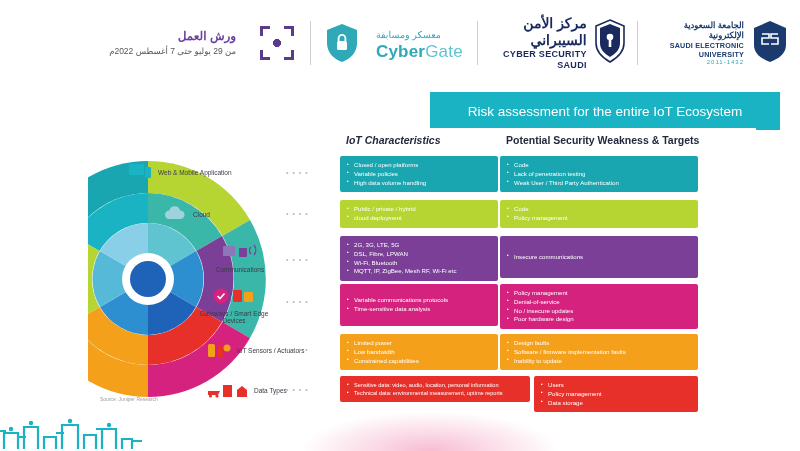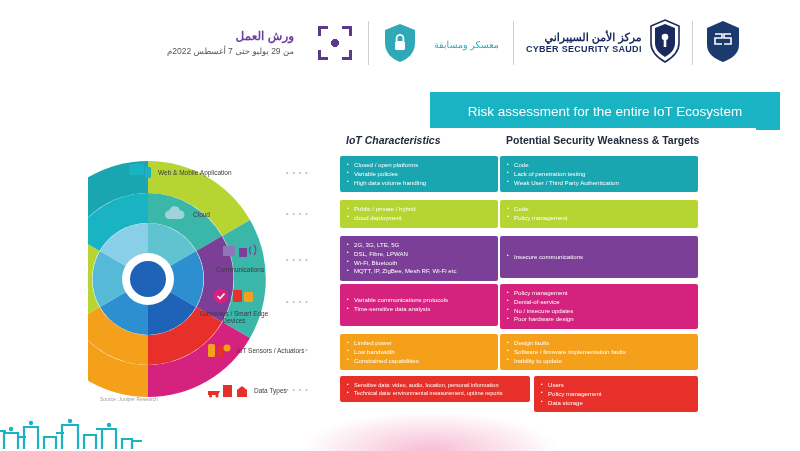--- a/index.html
+++ b/index.html
@@ -59,21 +59,21 @@
   .shield-icon { width: 34px; height: 40px; position: relative; }
   .cyber-text { line-height: 1.15; }
   .cyber-ar { font-size: 9.5px; color: #2fa8b8; direction: rtl; }
   .cyber-en { font-size: 17px; color: #2fa8b8; font-weight: bold; letter-spacing: .2px; }
   .cyber-en .gate { color: #5fc3d0; font-weight: normal; }
 
   .hdr-csc {
     display: flex; align-items: center; gap: 8px; padding: 0 12px;
   }
   .csc-text { text-align: right; line-height: 1.2; }
-  .csc-ar { font-size: 11px; color: #1b2a5e; direction: rtl; font-weight: bold; }
+  .csc-ar { font-size: 14px; color: #1b2a5e; direction: rtl; font-weight: bold; }
   .csc-en { font-size: 9px; color: #1b2a5e; font-weight: bold; letter-spacing: .3px; }
 
   .hdr-seu {
     display: flex; align-items: center; gap: 8px; padding: 0 12px;
   }
   .seu-text { text-align: right; line-height: 1.25; }
   .seu-ar { font-size: 8.5px; color: #1b3b6f; direction: rtl; font-weight: bold;}
   .seu-en { font-size: 7.2px; color: #1b3b6f; font-weight: bold; letter-spacing: .2px; }
   .seu-sub { font-size: 6px; color: #2fa8b8; letter-spacing: 1px; }
 
@@ -159,20 +159,21 @@
   <div class="hdr-cyber">
     <span class="shield-icon">
       <svg width="34" height="40" viewBox="0 0 34 40">
         <path d="M17 1 L32 7 V20 C32 30 25 36 17 39 C9 36 2 30 2 20 V7 Z" fill="#2fa8b8"></path>
         <rect x="12" y="18" width="10" height="9" rx="1.5" fill="#ffffff"></rect>
         <path d="M13.6 18 V15.2 a3.4 3.4 0 0 1 6.8 0 V18" fill="none" stroke="#ffffff" stroke-width="1.8"></path>
       </svg>
     </span>
     <span class="cyber-text">
       <span class="cyber-ar">معسكر ومسابقة</span>
+      <div class="cyber-en"><span>Cyber</span><span class="gate">Gate</span></div>
     </span>
   </div>
 
   <div class="divider"></div>
 
   <div class="hdr-csc">
     <div class="csc-text">
       <div class="csc-ar">مركز الأمن السيبراني</div>
       <div class="csc-en">CYBER SECURITY SAUDI</div>
     </div>
@@ -182,20 +183,25 @@
         <path d="M15 5 L25 9 V24 C25 31 20 35 15 38 C10 35 5 31 5 24 V9 Z" fill="#1b2a5e"></path>
         <circle cx="15" cy="18" r="3.3" fill="#ffffff"></circle>
         <rect x="13.7" y="20" width="2.6" height="8" fill="#ffffff"></rect>
       </svg>
     </span>
   </div>
 
   <div class="divider"></div>
 
   <div class="hdr-seu">
+    <div class="seu-text">
+      <div class="seu-ar">الجامعة السعودية الإلكترونية</div>
+      <div class="seu-en">SAUDI ELECTRONIC UNIVERSITY</div>
+      <div class="seu-sub">2011-1432</div>
+    </div>
     <span>
       <svg width="36" height="44" viewBox="0 0 36 44">
         <path d="M18 2 L34 9 V26 C34 35 26 40 18 43 C10 40 2 35 2 26 V9 Z" fill="#1b3b6f"></path>
         <path d="M10 15 h7 v4 h-7 v6 h7 M26 15 h-7 v4 h7 v6 h-7" fill="none" stroke="#ffffff" stroke-width="1.6"></path>
       </svg>
     </span>
   </div>
 </div>
 
 <div class="title-banner">

